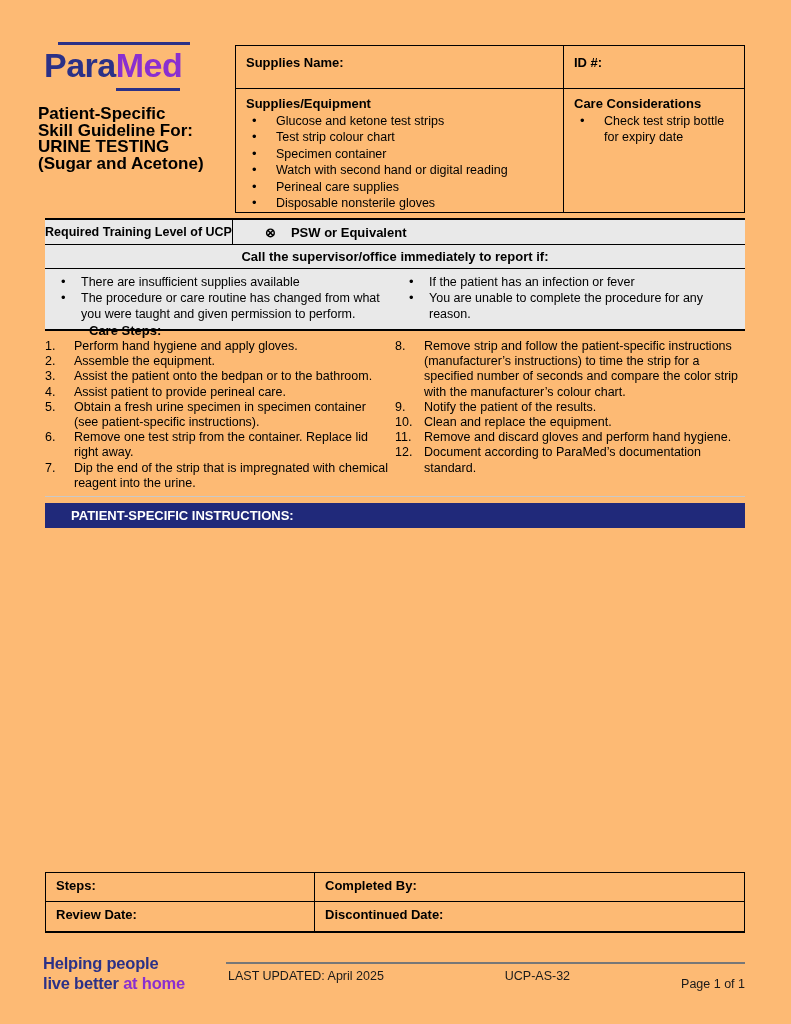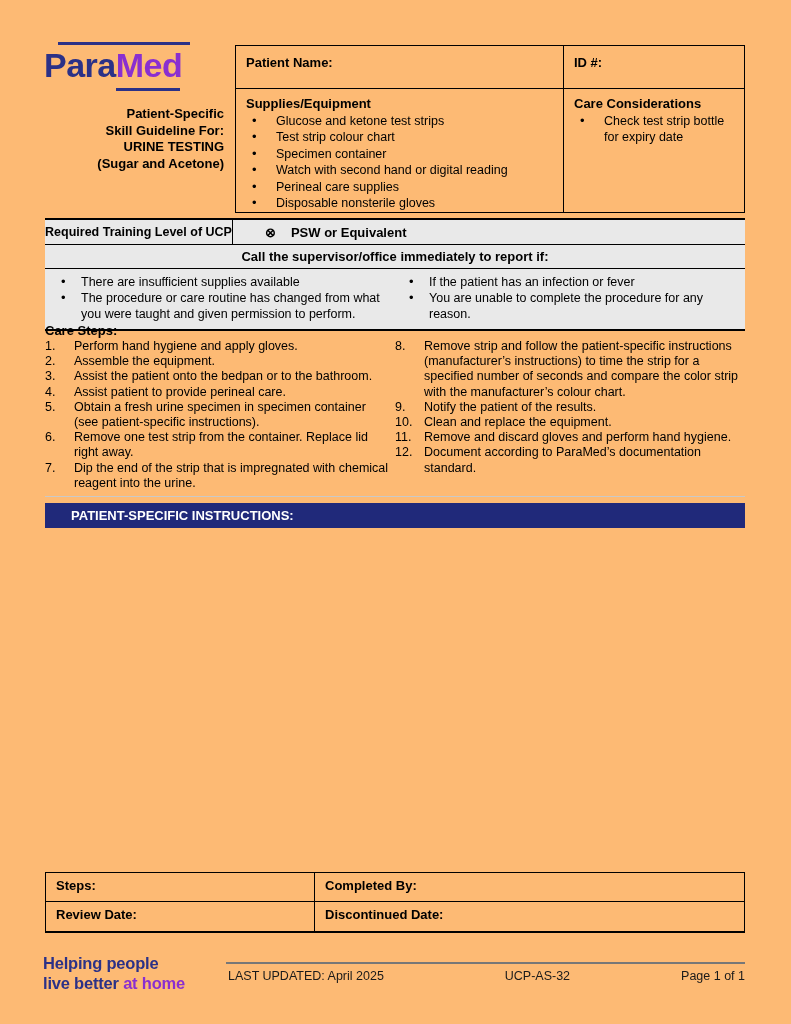--- a/index.html
+++ b/index.html
@@ -11,22 +11,22 @@
 
   
   .logo { position:absolute; left:44px; top:48px; font-size:34px; font-weight:bold;
           letter-spacing:-0.5px; line-height:1; white-space:nowrap; }
   .logo-topline { position:absolute; left:14px; top:-6px; width:132px; height:3px; background:#2B3187; }
   .logo .para { color:#2B3187; }
   .logo .med  { color:#8A2FD0; position:relative; }
   .logo .med::after { content:""; position:absolute; left:0; right:2px; bottom:-7px; height:3px; background:#2B3187; }
 
   
-  .hdr-left { position:absolute; left:38px; top:106px; width:186px; text-align:right;
-              font-weight:bold; font-size:13px; line-height:16.5px; }
+  .hdr-left { position:absolute; left:38px; top:106px; width:186px; text-align:left;
+              font-weight:bold; font-size:17px; line-height:16.5px; }
 
   
   .top-table { position:absolute; left:235px; top:45px; width:510px; border:1.5px solid #000; }
   .tt-row { display:flex; }
   .tt-row1 { border-bottom:1.5px solid #000; height:43px; }
   .tt-row2 { min-height:121px; }
   .tt-c1 { width:328px; border-right:1.5px solid #000; padding:7px 10px 0; }
   .tt-c2 { flex:1; padding:7px 10px 0; }
   .tt-label { font-weight:bold; font-size:13px; }
   .cell-title { font-weight:bold; font-size:13px; line-height:16.5px; }
@@ -48,21 +48,21 @@
   .sup-bullets { display:flex; padding:5px 4px 7px; }
   .sup-left { width:352px; }
   .sup-right { flex:1; }
   .sup-bullets ul.blist li { padding-left:32px; font-size:12.5px; line-height:16px; }
   .sup-bullets ul.blist li::before { left:12px; }
   .sup-right ul.blist li { padding-left:28px; }
   .sup-right ul.blist li::before { left:8px; }
 
   
   .care-steps { position:absolute; left:45px; top:323px; width:700px; }
-  .cs-title { font-weight:bold; font-size:13px; line-height:15px; margin-bottom:1px; }
+  .cs-title { font-weight:bold; font-size:13px; line-height:15px; margin-bottom:1px;margin-left:44px; }
   .cs-cols { display:flex; }
   .cs-left { width:350px; }
   .cs-right { flex:1; }
   .step { display:flex; font-size:12.5px; line-height:15.2px; }
   .step .num { width:29px; flex:none; }
   .step .txt { flex:1; padding-right:6px; }
 
   .cs-divider { position:absolute; left:45px; top:496px; width:700px; height:1px; background:#c9c9c9; }
 
   
@@ -79,21 +79,21 @@
 
   
   .tagline { position:absolute; left:43px; top:954px; font-weight:bold; font-size:16.5px;
              line-height:19.5px; color:#2B3187; letter-spacing:-0.2px; }
   .tagline .purple { color:#8A2FD0; }
   .footer-rule { position:absolute; left:226px; top:962px; width:519px; height:1.5px; background:#777; }
   .footer-row { position:absolute; left:226px; top:969px; width:519px; height:18px;
                 font-size:12.5px; color:#1a1a1a; }
   .f-updated { position:absolute; left:2px; top:0; }
   .f-code { position:absolute; left:60%; transform:translateX(-50%); top:0; }
-  .f-page { position:absolute; right:0; top:0; }
+  .f-page { position:absolute; right:0; top:8px; }
 </style>
 </head>
 <body>
 
 <div class="page">
 
   <div class="logo">
     <div class="logo-topline"></div>
     <span class="para">Para</span><span class="med">Med</span>
   </div>
@@ -101,21 +101,21 @@
   <div class="hdr-left">
     <div>Patient-Specific</div>
     <div>Skill Guideline For:</div>
     <div>URINE TESTING</div>
     <div>(Sugar and Acetone)</div>
   </div>
 
   <div class="top-table">
     <div class="tt-row tt-row1">
       <div class="tt-c1">
-        <span class="tt-label">Patient Name:</span>
+        <span class="tt-label">Supplies Name:</span>
       </div>
       <div class="tt-c2">
         <span class="tt-label">ID #:</span>
       </div>
     </div>
     <div class="tt-row tt-row2">
       <div class="tt-c1">
         <div class="cell-title">Supplies/Equipment</div>
         <ul class="blist">
           <li>Glucose and ketone test strips</li>

